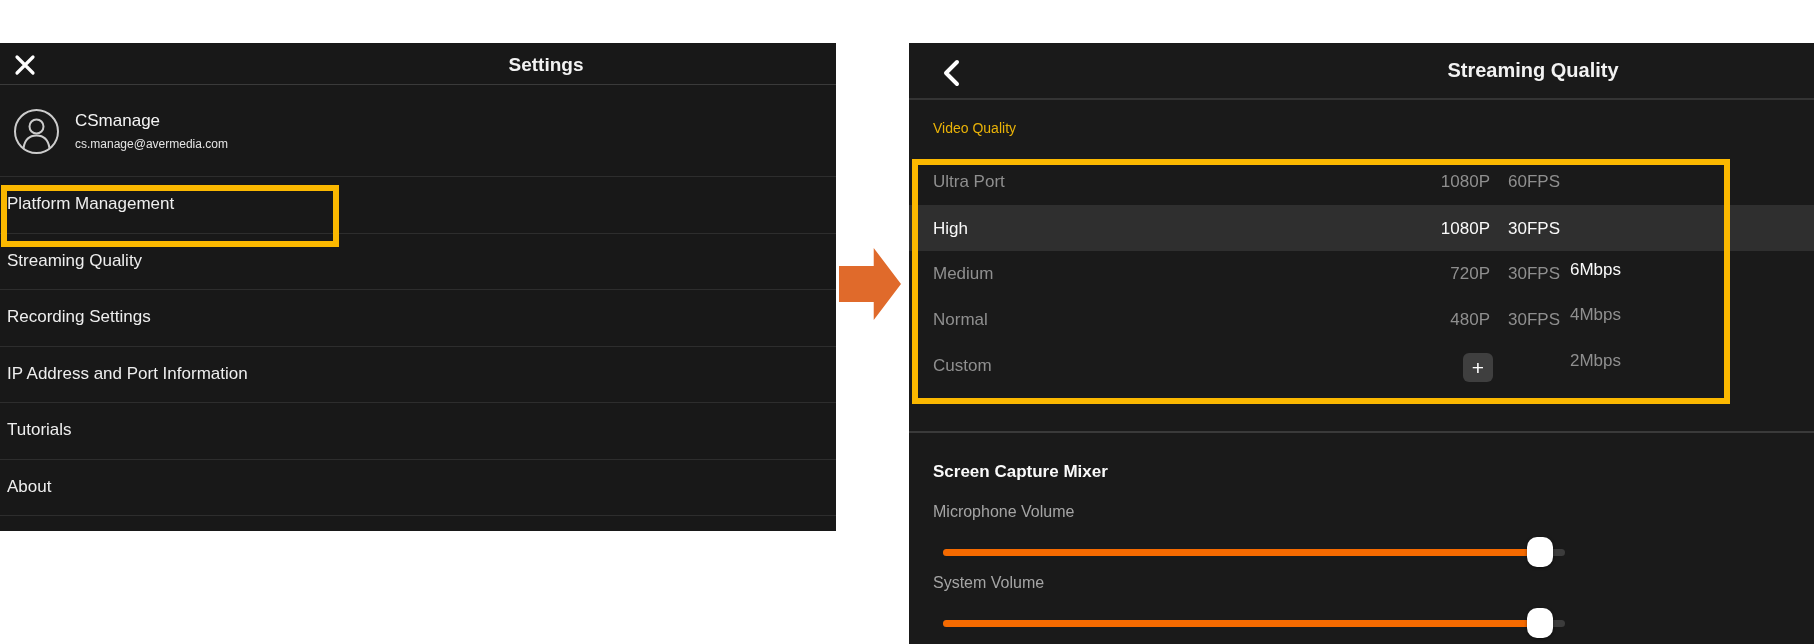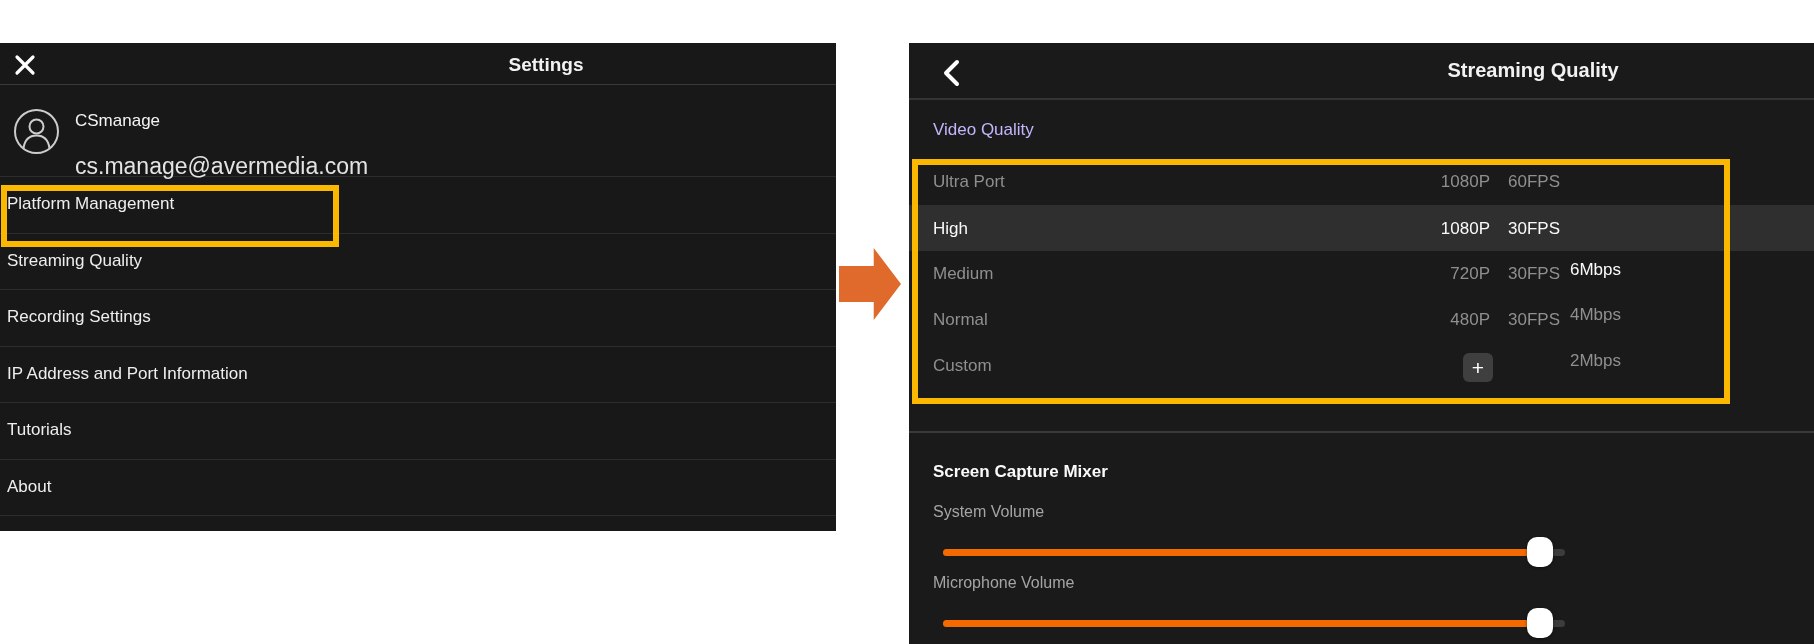--- a/index.html
+++ b/index.html
@@ -32,21 +32,21 @@
   .panel-title{position:absolute;transform:translateX(-50%);font-weight:bold;white-space:nowrap;}
 
   
   .panel.left{left:0;top:43px;width:836px;height:488px;background:var(--panel-bg-left);}
   .left-header{height:42px;border-bottom:1px solid var(--divider-strong);}
   .left-header .panel-title{left:546px;top:11px;font-size:19px;}
   .close-btn{position:absolute;left:13px;top:10px;width:24px;height:24px;cursor:pointer;}
   .profile-row{position:absolute;left:0;top:43px;width:100%;height:91px;border-bottom:1px solid var(--divider);}
   .avatar{position:absolute;left:13px;top:22px;width:47px;height:47px;}
   .profile-name{position:absolute;left:75px;top:25px;font-size:17px;color:#f4f4f4;}
-  .profile-email{position:absolute;left:75px;top:51px;font-size:23px;color:#e4e4e4;margin-top:16px;}
+  .profile-email{position:absolute;left:75px;top:51px;font-size:12px;color:#e4e4e4;}
   .left-menu{position:absolute;left:0;top:134px;width:100%;}
   .menu-item{height:56.5px;border-bottom:1px solid var(--divider);padding:17px 0 4px 7px;font-size:17px;color:#eeeeee;cursor:pointer;}
   .left-footer{height:14px;}
 
   
   .hl-box{position:absolute;border:6px solid var(--highlight-yellow);background:transparent;pointer-events:none;}
   .hl-left{left:1px;top:142px;width:338px;height:62px;}
 
   
   .arrow{
@@ -54,21 +54,21 @@
     background:var(--arrow-orange);
     -webkit-clip-path:polygon(0% 25%,56% 25%,56% 0%,100% 50%,56% 100%,56% 75%,0% 75%);
     clip-path:polygon(0% 25%,56% 25%,56% 0%,100% 50%,56% 100%,56% 75%,0% 75%);
   }
 
   
   .panel.right{left:909px;top:43px;width:905px;height:601px;}
   .right-header{height:57px;border-bottom:2px solid #343434;}
   .right-header .panel-title{left:624px;top:16px;font-size:20px;}
   .back-btn{position:absolute;left:30px;top:16px;width:26px;height:28px;cursor:pointer;}
-  .video-quality-label{position:absolute;left:24px;top:77px;font-size:17px;color:#c4b5fd;}
+  .video-quality-label{position:absolute;left:24px;top:77px;font-size:14px;color:#eab308;}
 
   .quality-list{position:absolute;left:0;top:116px;width:100%;}
   .q-row{position:relative;height:46px;color:var(--text-dim);font-size:17px;cursor:pointer;}
   .q-row.selected{background:var(--row-selected);color:#fafafa;}
   .q-name{position:absolute;left:24px;top:13px;}
   .q-row.selected .q-name{top:14px;}
   .q-res{position:absolute;right:324px;top:13px;width:80px;text-align:right;}
   .q-fps{position:absolute;left:599px;top:13px;}
   .q-mbps{position:absolute;left:661px;top:13px;margin-top:41px;}
   .q-row.selected .q-res,.q-row.selected .q-fps,.q-row.selected .q-mbps{top:14px;}
@@ -182,33 +182,33 @@
       </div>
 
     <div class="hl-box hl-right"></div>
 
     <div class="section-divider"></div>
 
     <div class="mixer-title">Screen Capture Mixer</div>
 
     <div class="mixer-area" id="mixer-area">
         <div class="slider-group">
+          <div class="slider-label">Microphone Volume</div>
+          <div class="slider">
+            <div class="slider-track">
+              <div class="slider-fill" style="width: 96%;"></div>
+            </div>
+            <div class="slider-thumb" style="left: calc(96% - 13px);"></div>
+          </div>
+        </div>
+        <div class="slider-group">
           <div class="slider-label">System Volume</div>
           <div class="slider">
             <div class="slider-track">
               <div class="slider-fill" style="width: 96%;"></div>
             </div>
             <div class="slider-thumb" style="left: calc(96% - 13px);"></div>
           </div>
         </div>
-        <div class="slider-group">
-          <div class="slider-label">Microphone Volume</div>
-          <div class="slider">
-            <div class="slider-track">
-              <div class="slider-fill" style="width: 96%;"></div>
-            </div>
-            <div class="slider-thumb" style="left: calc(96% - 13px);"></div>
-          </div>
-        </div>
       </div>
   </section>
 
 </div>
 
 </body></html>

